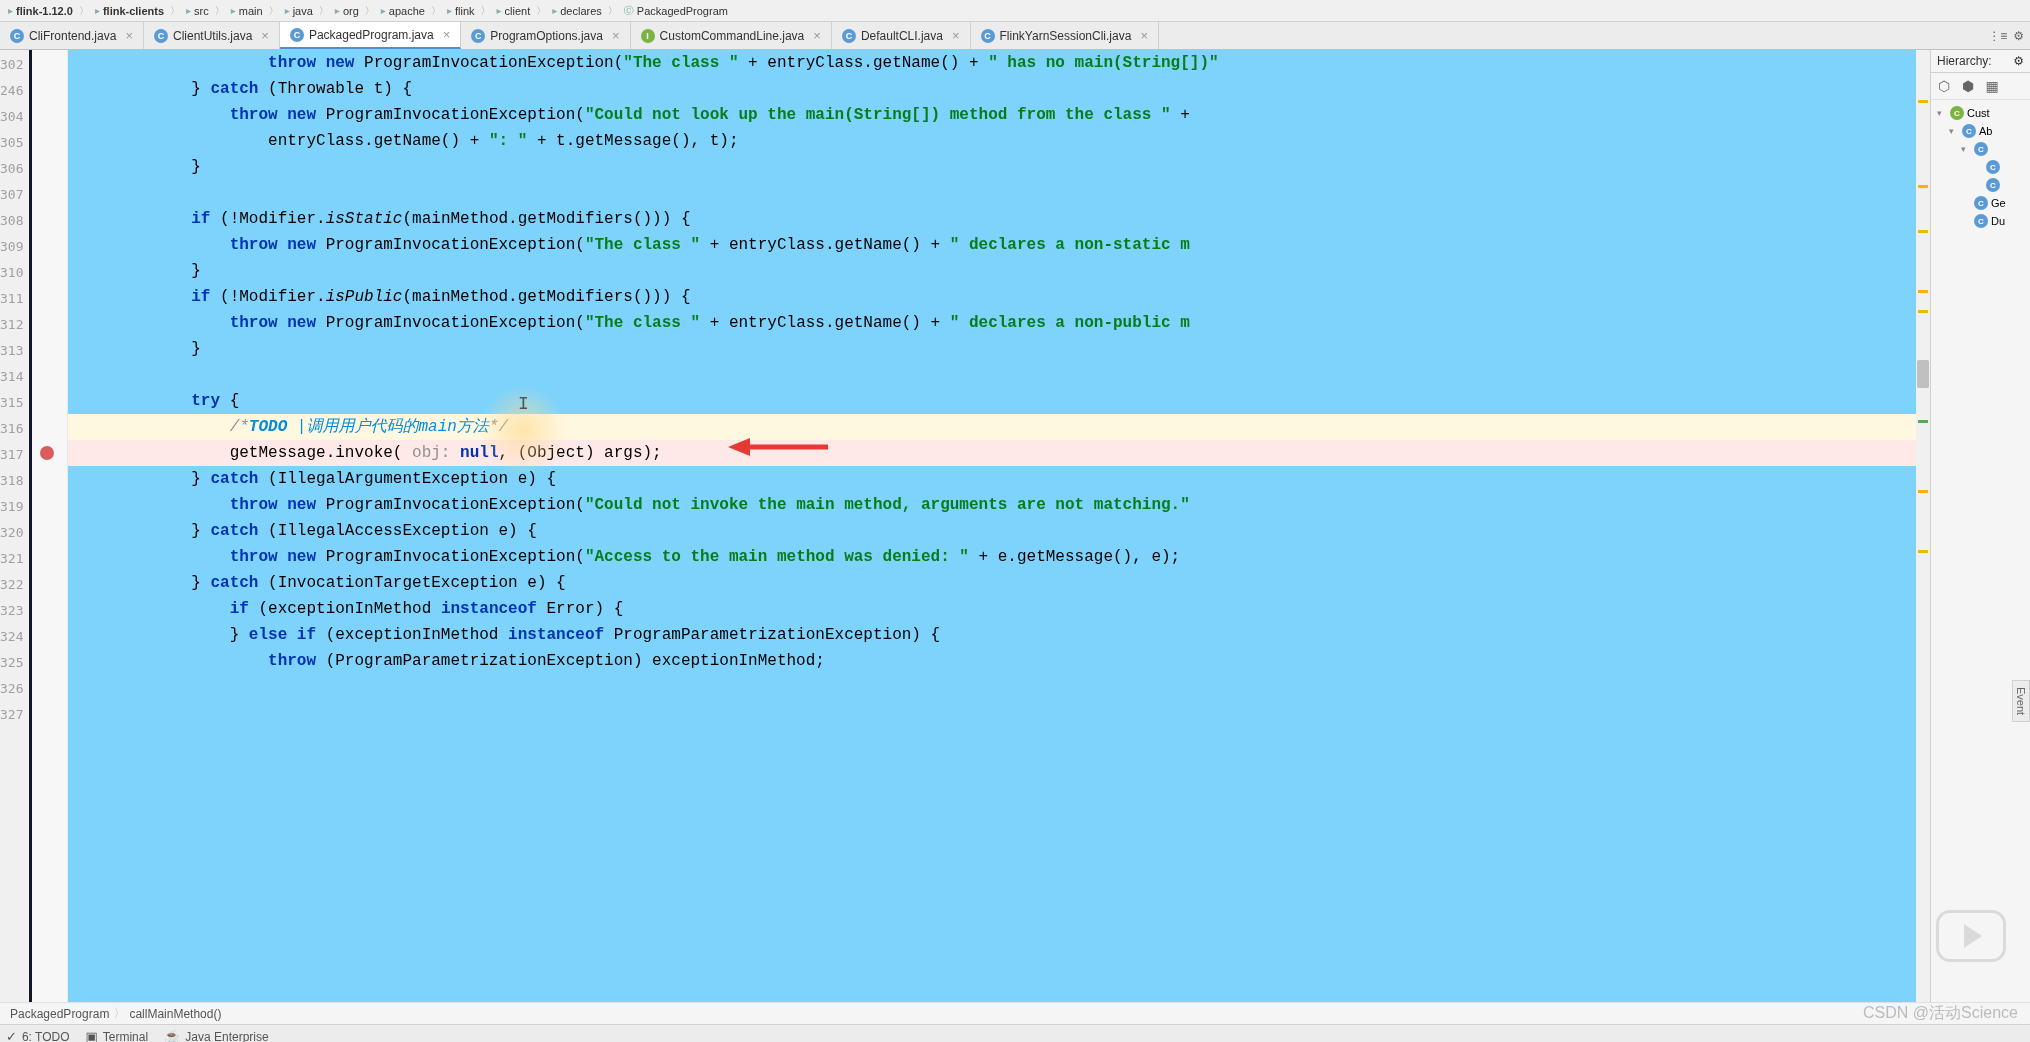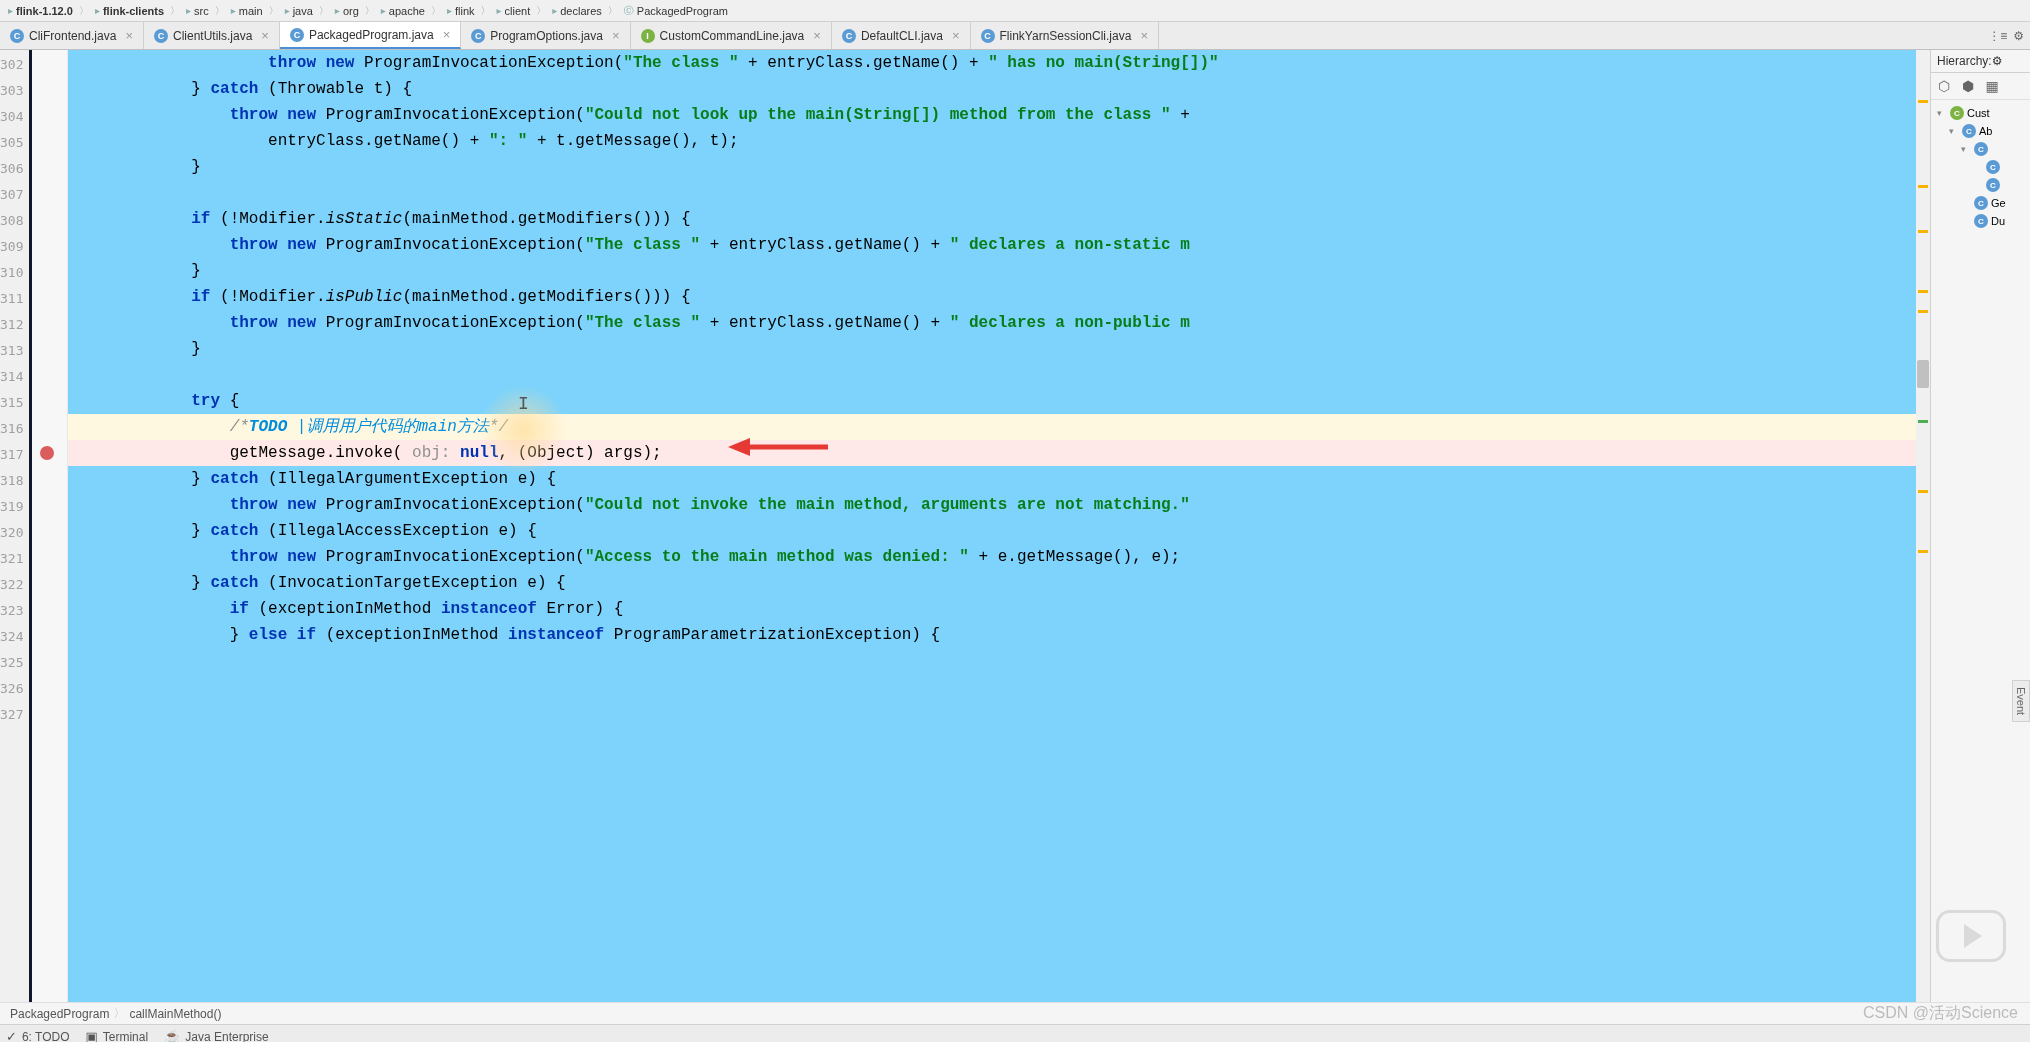--- a/index.html
+++ b/index.html
@@ -40,21 +40,21 @@
     
     .cursor-glow { position: absolute; width: 90px; height: 90px; border-radius: 50%; background: radial-gradient(circle, rgba(255,220,150,0.7) 0%, rgba(255,220,150,0) 70%); pointer-events: none; }
     .text-cursor { position: absolute; color: #555; font-size: 18px; pointer-events: none; }
     .red-arrow { position: absolute; pointer-events: none; }
     
     .scrollbar-track { position: absolute; right: 0; top: 0; width: 14px; height: 100%; background: #f0f0f0; }
     .scroll-marker { position: absolute; left: 2px; width: 10px; height: 3px; }
     .scroll-thumb { position: absolute; left: 1px; width: 12px; background: #c0c0c0; border-radius: 2px; }
     
     .hierarchy { width: 100px; background: #f5f5f5; border-left: 1px solid #d0d0d0; }
-    .hierarchy-header { padding: 4px 6px; font-size: 12px; color: #333; border-bottom: 1px solid #d0d0d0; display: flex; align-items: center; }
+    .hierarchy-header { padding: 4px 6px; font-size: 12px; color: #333; border-bottom: 1px solid #d0d0d0; display: flex; align-items: center; justify-content: space-between; }
     .hierarchy-toolbar { padding: 3px; display: flex; gap: 4px; border-bottom: 1px solid #e0e0e0; }
     .hierarchy-tool { width: 20px; height: 20px; display: flex; align-items: center; justify-content: center; color: #666; cursor: pointer; font-size: 14px; }
     .tree { padding: 4px 2px; font-size: 11px; }
     .tree-item { display: flex; align-items: center; gap: 3px; padding: 2px 2px; cursor: pointer; }
     .tree-arrow { color: #888; font-size: 9px; width: 10px; }
     .tree-icon { width: 14px; height: 14px; border-radius: 50%; display: inline-flex; align-items: center; justify-content: center; font-size: 8px; font-weight: bold; color: #fff; background: #5b9bd5; }
     .tree-icon.green { background: #7cb342; }
     
     .breadcrumb-status { height: 22px; background: #f5f5f5; border-top: 1px solid #e0e0e0; display: flex; align-items: center; padding: 0 10px; gap: 4px; font-size: 12px; color: #555; }
     .status-sep { color: #bbb; }
@@ -168,21 +168,21 @@
     </div>
   <div class="tabs-right">
     <span>⋮≡</span>
     <span>⚙</span>
   </div>
 </div>
 
 <div class="main">
   <div class="gutter" id="gutter">
       <div class="line-num">302</div>
-      <div class="line-num">303</div>
+      <div class="line-num">246</div>
       <div class="line-num">304</div>
       <div class="line-num">305</div>
       <div class="line-num">306</div>
       <div class="line-num">307</div>
       <div class="line-num">308</div>
       <div class="line-num">309</div>
       <div class="line-num">310</div>
       <div class="line-num">311</div>
       <div class="line-num">312</div>
       <div class="line-num">313</div>
@@ -221,20 +221,21 @@
       <div class="code-line"><span>            </span><span class="kw">try </span><span>{</span></div>
       <div class="code-line highlighted"><span>                </span><span class="com">/*</span><span class="todo">TODO </span><span class="todo-txt">|调用用户代码的main方法</span><span class="com">*/</span></div>
       <div class="code-line bp-line"><span>                getMessage.invoke( </span><span class="hint">obj: </span><span class="kw">null</span><span>, (Object) args);</span></div>
       <div class="code-line"><span>            } </span><span class="kw">catch </span><span>(IllegalArgumentException e) {</span></div>
       <div class="code-line"><span>                </span><span class="kw">throw new </span><span>ProgramInvocationException(</span><span class="str">"Could not invoke the main method, arguments are not matching."</span></div>
       <div class="code-line"><span>            } </span><span class="kw">catch </span><span>(IllegalAccessException e) {</span></div>
       <div class="code-line"><span>                </span><span class="kw">throw new </span><span>ProgramInvocationException(</span><span class="str">"Access to the main method was denied: "</span><span> + e.getMessage(), e);</span></div>
       <div class="code-line"><span>            } </span><span class="kw">catch </span><span>(InvocationTargetException e) {</span></div>
       <div class="code-line"><span>                </span><span class="kw">if </span><span>(exceptionInMethod </span><span class="kw">instanceof </span><span>Error) {</span></div>
       <div class="code-line"><span>                } </span><span class="kw">else if </span><span>(exceptionInMethod </span><span class="kw">instanceof </span><span>ProgramParametrizationException) {</span></div>
+      <div class="code-line"><span>                    </span><span class="kw">throw </span><span>(ProgramParametrizationException) exceptionInMethod;</span></div>
       <div class="cursor-glow" style="top:335px; left:410px;"></div>
     <div class="text-cursor" style="top:344px; left:450px;">I</div>
     <svg class="red-arrow" style="top:385px; left:660px;" width="100" height="24" viewBox="0 0 100 24">
       <line x1="100" y1="12" x2="18" y2="12" stroke="#e53935" stroke-width="5"></line>
       <polygon points="0,12 22,3 22,21" fill="#e53935"></polygon>
     </svg>
     <div class="scrollbar-track">
       <div class="scroll-thumb" style="top:310px; height:28px;"></div>
       <div class="scroll-marker" style="top:50px; background:#f4b400;"></div>
       <div class="scroll-marker" style="top:135px; background:#f4b400;"></div>

